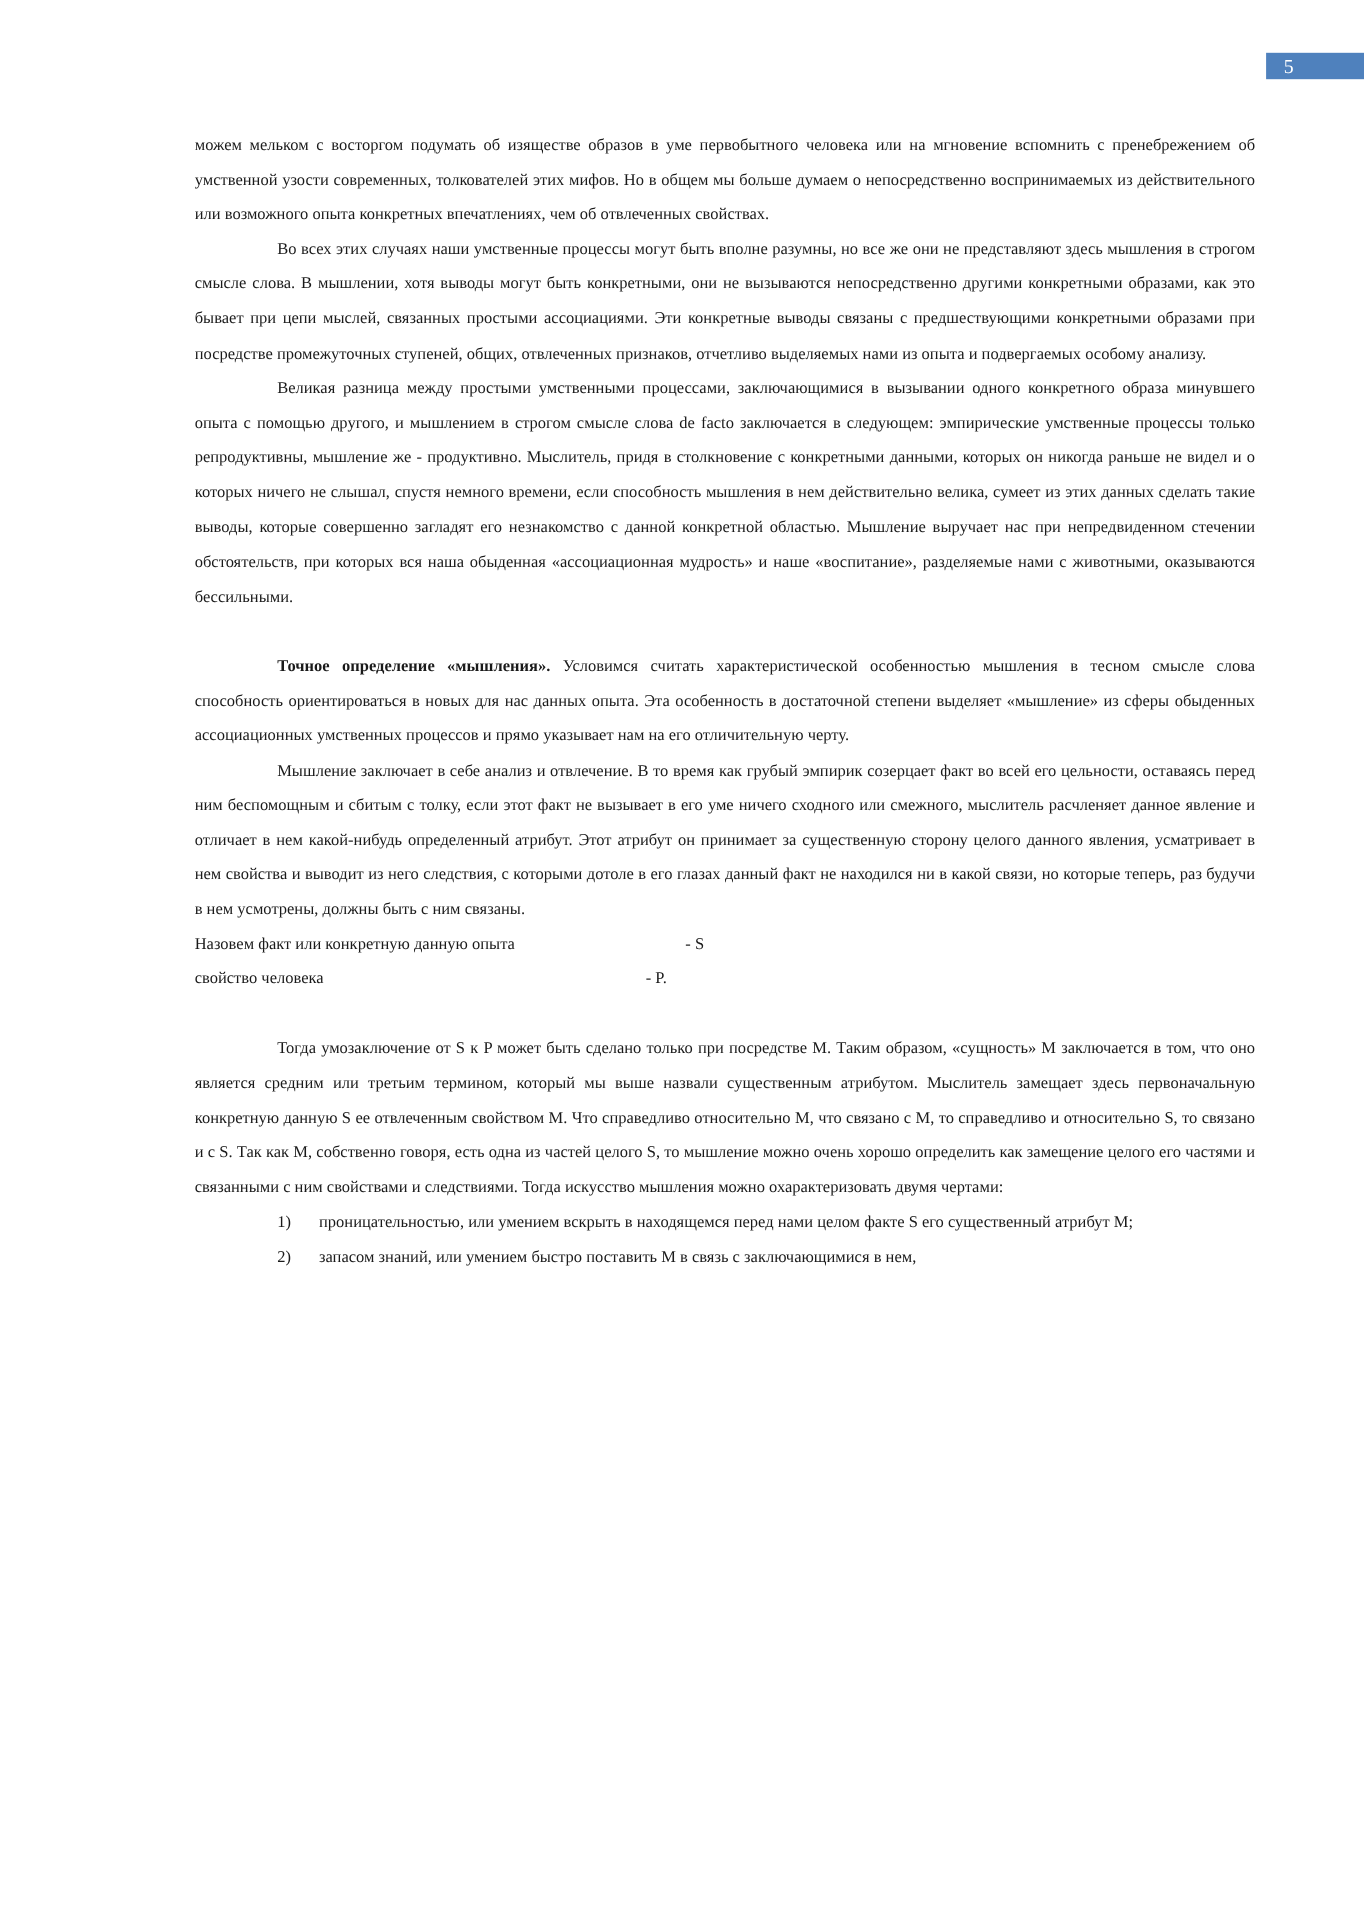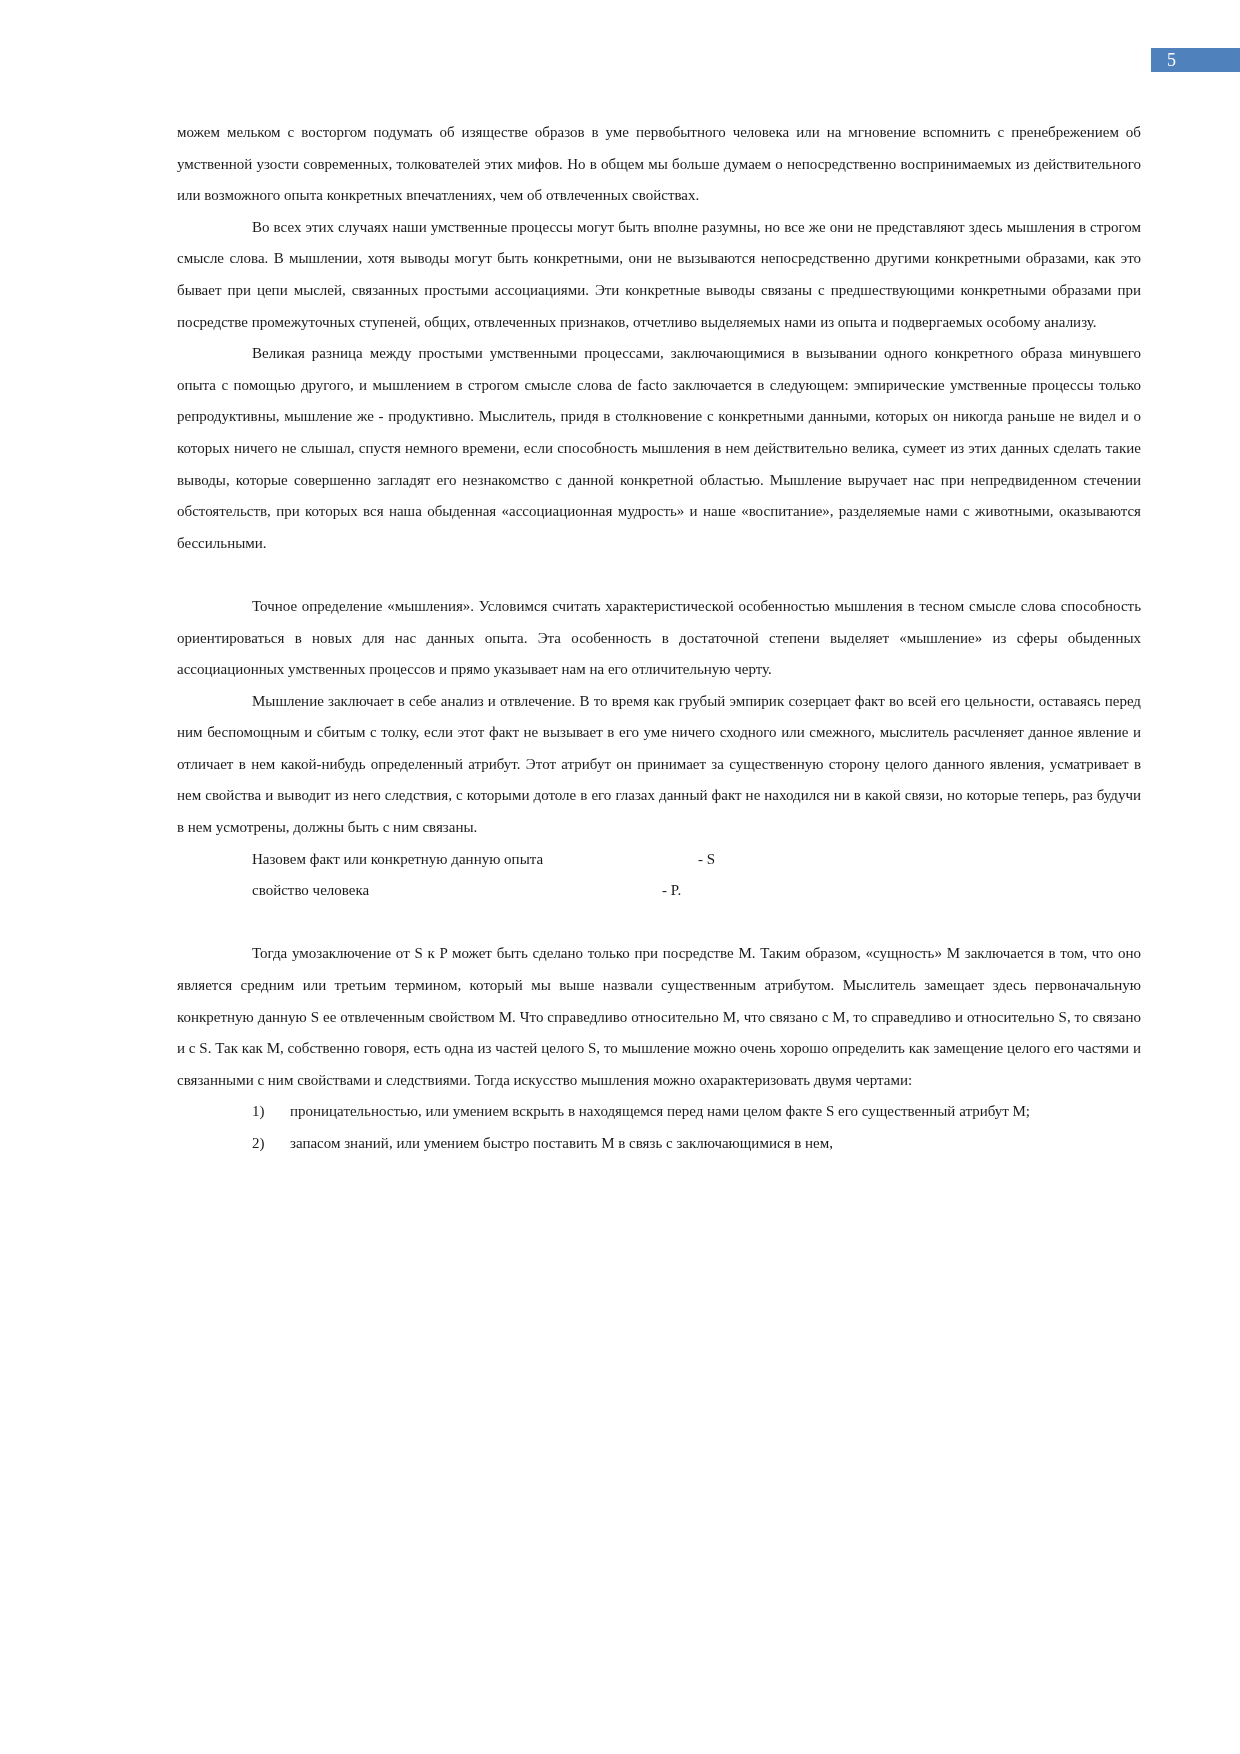--- a/index.html
+++ b/index.html
@@ -6,22 +6,22 @@
   body { width: 1240px; height: 1754px; position: relative; overflow: hidden;
          font-family: "Liberation Serif", "DejaVu Serif", serif; color: #1a1a1a; }
   .page-badge { position: absolute; left: 1151px; top: 48px; width: 89px; height: 24px;
                 background: #4f81bd; color: #ffffff; font-size: 18px; line-height: 24px;
                 padding-left: 16px; box-sizing: border-box; }
   .content { position: absolute; left: 177px; top: 117px; width: 964px;
              font-size: 15px; line-height: 31.6px; }
   .p { text-align: justify; text-align-last: left; margin: 0; }
   .indent { text-indent: 75px; }
   .gap { height: 31.6px; }
-  .bold { font-weight: normal; margin-top: 28px; }
-  .defs { margin-left: 75px; }
+  .bold { font-weight: bold; margin-top: 28px; }
+  .defs { }
   .def-row { display: flex; height: 31.6px; }
   .def-term { white-space: nowrap; }
   .list { margin-left: 75px; }
   .li { display: flex; }
   .li-num { width: 38px; flex: 0 0 38px; }
   .li-text { flex: 1; text-align: justify; text-align-last: left; }
 </style>
 </head>
 <body>
 

